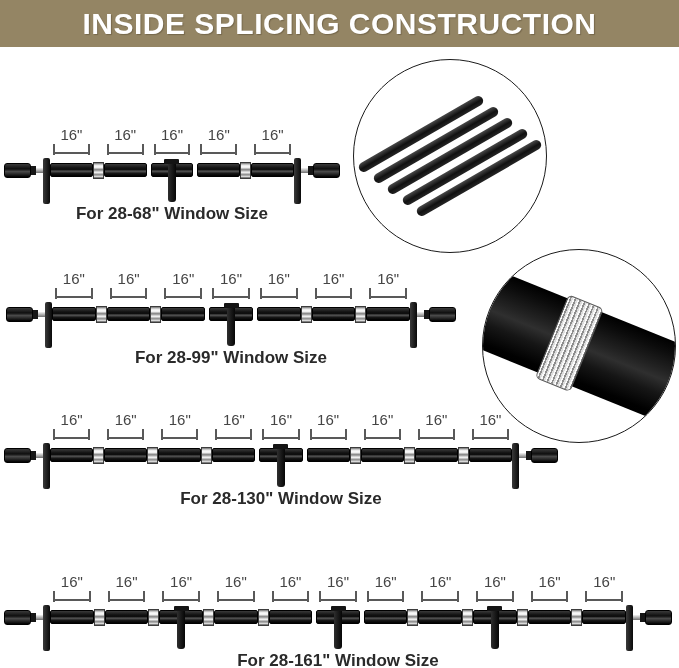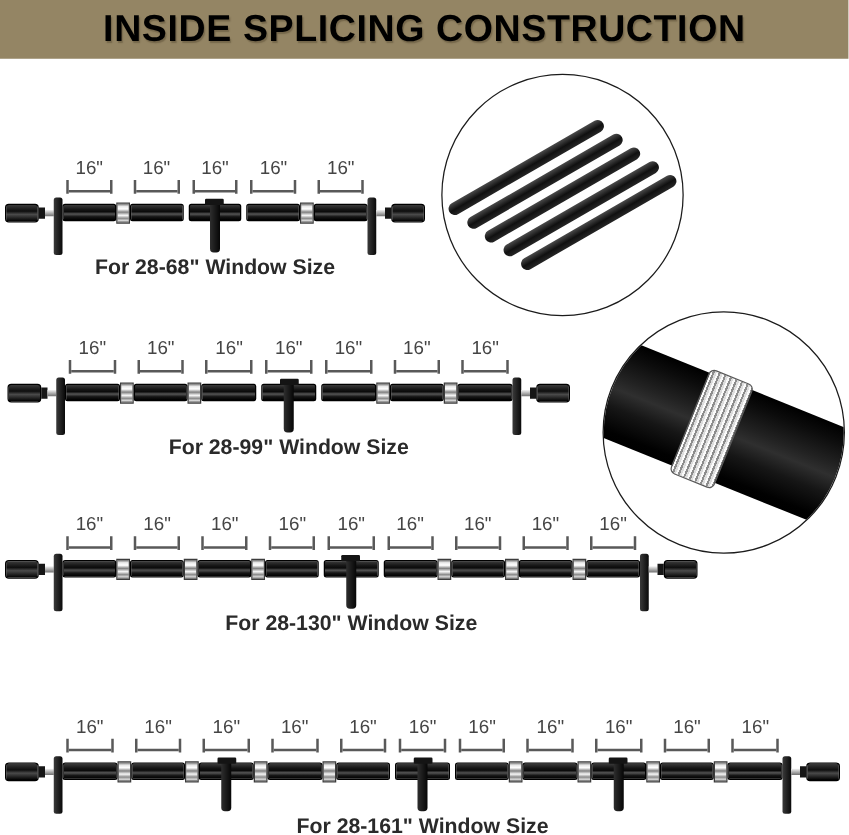--- a/index.html
+++ b/index.html
@@ -41,21 +41,21 @@
   .supcap{position:absolute;left:-7.5px;top:-5px;width:15px;height:5px;background:#141414;border-radius:1px;}
   .supstem{position:absolute;left:-4px;top:-4px;width:8px;height:42px;border-radius:0 0 3px 3px;
            background:linear-gradient(90deg,#2e2e2e,#060606);}
   .caption{font-size:17px;font-weight:bold;color:#2a2a2a;text-align:center;margin-top:27px;white-space:nowrap;}
 </style>
 </head>
 <body>
 
 <div class="stage">
 
-  <div class="header" style="background: rgb(148, 133, 100); color: #000000;">
+  <div class="header" style="background: rgb(148, 133, 100); color: #ffffff;">
     <span>INSIDE SPLICING CONSTRUCTION</span>
   </div>
 
   <div class="circle" id="inset-bundle" style="left: 353px; top: 59px; width: 192px; height: 192px;">
       <div class="brod" style="left: -4px; top: 69px;"></div>
       <div class="brod" style="left: 10.5px; top: 80px;"></div>
       <div class="brod" style="left: 25px; top: 91px;"></div>
       <div class="brod" style="left: 39.5px; top: 102px;"></div>
       <div class="brod" style="left: 54px; top: 113px;"></div>
     </div>

